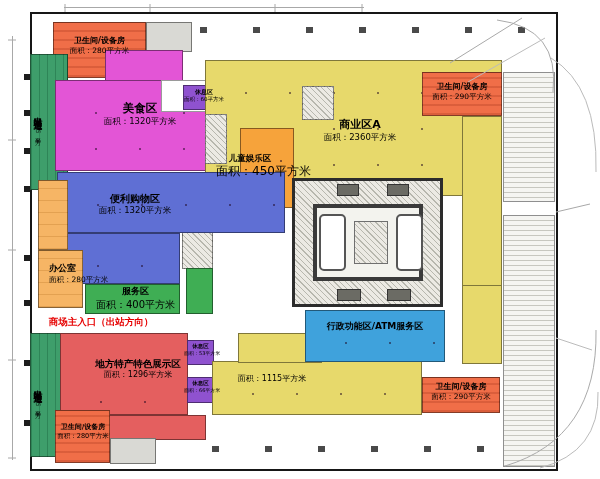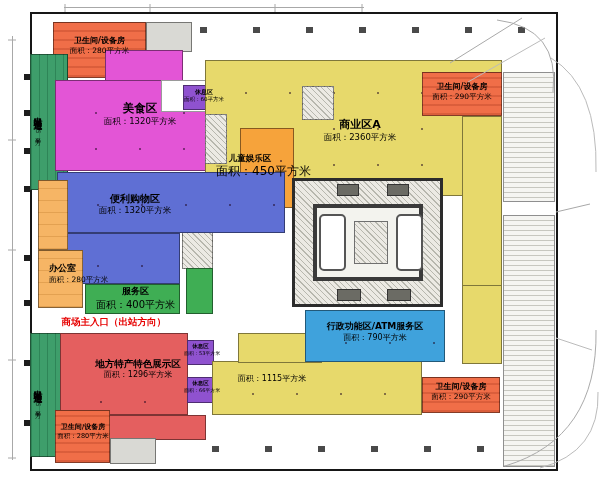--- a/index.html
+++ b/index.html
@@ -85,21 +85,21 @@
   
   #l-restroom-tl{left:53px;top:36px;width:93px;font-size:8px;} #l-restroom-tl .ar{font-size:7.5px;}
   #l-food{left:75px;top:101px;width:130px;font-size:11.5px;} #l-food .ar{font-size:8.5px;}
   #l-rest-top{left:181px;top:88px;width:46px;font-size:6px;} #l-rest-top .ar{font-size:5.5px;}
   #l-biz-a{left:295px;top:118px;width:130px;font-size:11px;} #l-biz-a .ar{font-size:8.5px;}
   #l-restroom-tr{left:422px;top:82px;width:80px;font-size:8px;} #l-restroom-tr .ar{font-size:7.5px;}
   #l-kids{left:216px;top:153px;width:68px;font-size:8.5px;text-align:center;} #l-kids .ar{font-size:12px;}
   #l-conv{left:70px;top:192px;width:130px;font-size:10px;} #l-conv .ar{font-size:8.5px;}
   #l-office{left:12px;top:263px;width:80px;font-size:9px;text-align:left;padding-left:37px;} #l-office .ar{font-size:7.5px;}
   #l-service{left:83px;top:286px;width:105px;font-size:9px;} #l-service .ar{font-size:10px;}
-  #l-entrance{left:36px;top:316px;width:130px;font-size:9.5px;font-weight:bold;color:#e60000;text-align:right;}
+  #l-entrance{left:36px;top:316px;width:130px;font-size:9.5px;font-weight:bold;color:#e60000;text-align:center;}
   #l-spec{left:75px;top:358px;width:126px;font-size:9.5px;} #l-spec .ar{font-size:8px;}
   #l-p1{left:184px;top:343px;width:33px;font-size:5.5px;} #l-p1 .ar{font-size:5px;}
   #l-p2{left:184px;top:380px;width:33px;font-size:5.5px;} #l-p2 .ar{font-size:5px;}
   #l-biz-b{left:222px;top:374px;width:100px;font-size:9.5px;} #l-biz-b .ar{font-size:8px;}
   #l-admin{left:305px;top:321px;width:140px;font-size:9px;} #l-admin .ar{font-size:8px;}
   #l-biz-c{left:447px;top:312px;width:70px;font-size:9px;} #l-biz-c .ar{font-size:7.5px;}
   #l-restroom-br{left:420px;top:382px;width:82px;font-size:8px;} #l-restroom-br .ar{font-size:7.5px;}
   #l-restroom-bl{left:51px;top:423px;width:64px;font-size:7px;} #l-restroom-bl .ar{font-size:6.5px;}
   #decor{position:absolute;left:0;top:0;pointer-events:none;}
 </style>
@@ -239,21 +239,20 @@
   </div>
   <div class="lbl" id="l-p2">
     <span class="nm">休息区</span>
     <span class="ar">面积：66平方米</span>
   </div>
   <div class="lbl" id="l-biz-b">
     <span class="ar">面积：1115平方米</span>
   </div>
   <div class="lbl" id="l-admin">
     <span class="nm">行政功能区/ATM服务区</span>
-    <span class="ar">面积：790平方米</span>
   </div>
   <div class="lbl" id="l-restroom-br">
     <span class="nm">卫生间/设备房</span>
     <span class="ar">面积：290平方米</span>
   </div>
   <div class="lbl" id="l-restroom-bl">
     <span class="nm">卫生间/设备房</span>
     <span class="ar">面积：280平方米</span>
   </div>
 </div>

